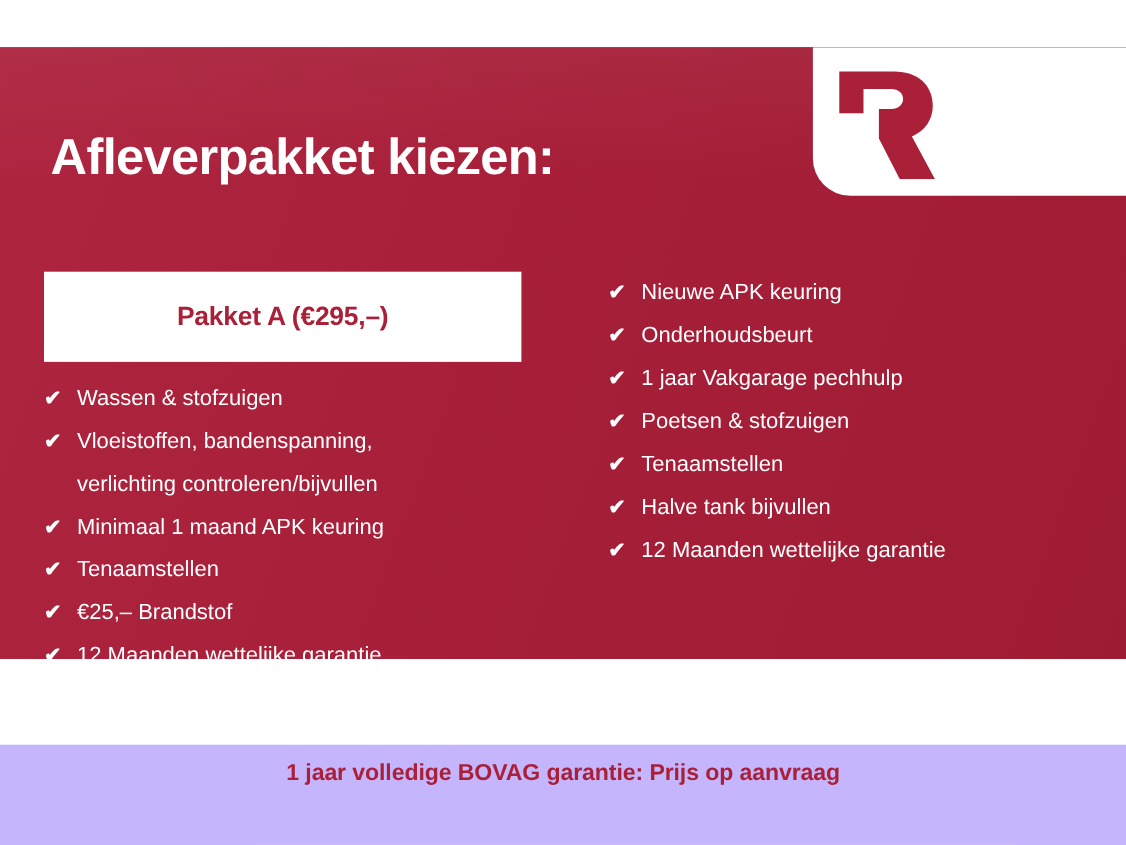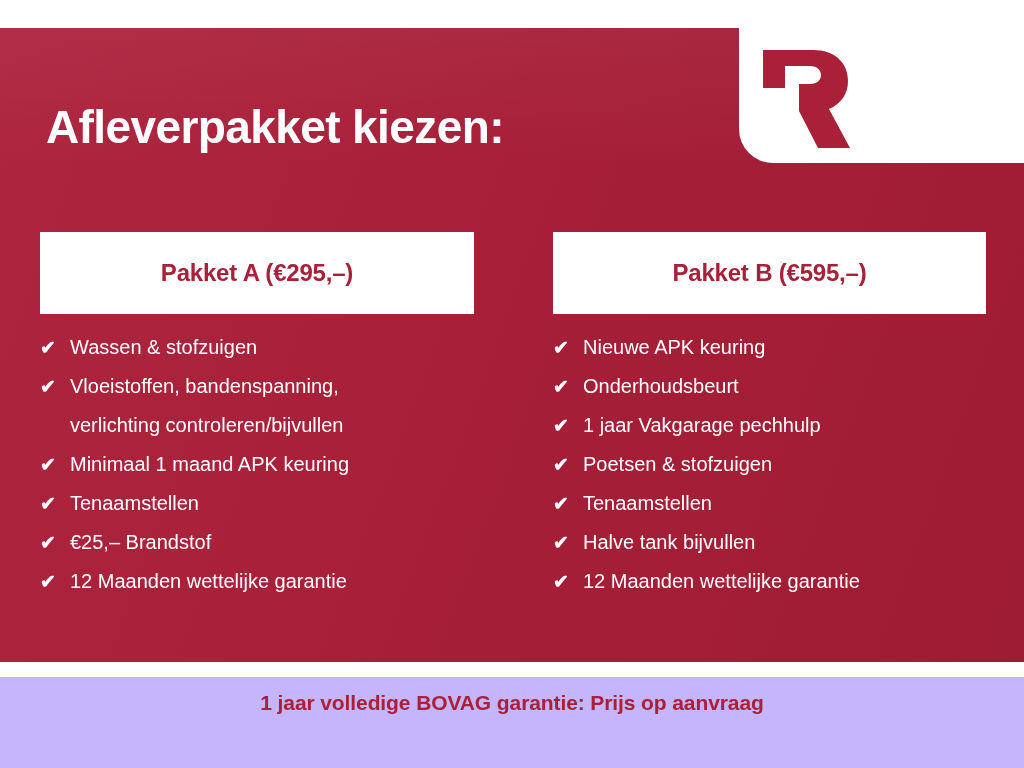--- a/index.html
+++ b/index.html
@@ -7,22 +7,22 @@
   body {
     background:#ffffff;
     font-family:"Liberation Sans", sans-serif;
     overflow:hidden;
     position:relative;
   }
 
   
   .slide {
     position:absolute;
-    left:0; top:28px;
-    width:1024px; height:634px;
+    left:0; top:43px;
+    width:1024px; height:556px;
     background:#a92038;
     background-image:
       linear-gradient(180deg, rgba(255,255,255,0.045) 0%, rgba(255,255,255,0) 22%),
       linear-gradient(110deg, #ae2540 0%, #a71f39 45%, #9e1c33 100%);
     overflow:hidden;
   }
 
   
   .title {
     position:absolute;
@@ -186,23 +186,20 @@
           <span class="feature-text">€25,– Brandstof</span>
         </li>
         <li class="feature">
           <span class="check">✔</span>
           <span class="feature-text">12 Maanden wettelijke garantie</span>
         </li>
       </ul>
     </div>
 
     <div class="col col-b">
-      <div class="pkg-head">
-        <span class="pkg-head-text">Pakket B (€595,–)</span>
-      </div>
       <ul class="feature-list">
         <li class="feature">
           <span class="check">✔</span>
           <span class="feature-text">Nieuwe APK keuring</span>
         </li>
         <li class="feature">
           <span class="check">✔</span>
           <span class="feature-text">Onderhoudsbeurt</span>
         </li>
         <li class="feature">

